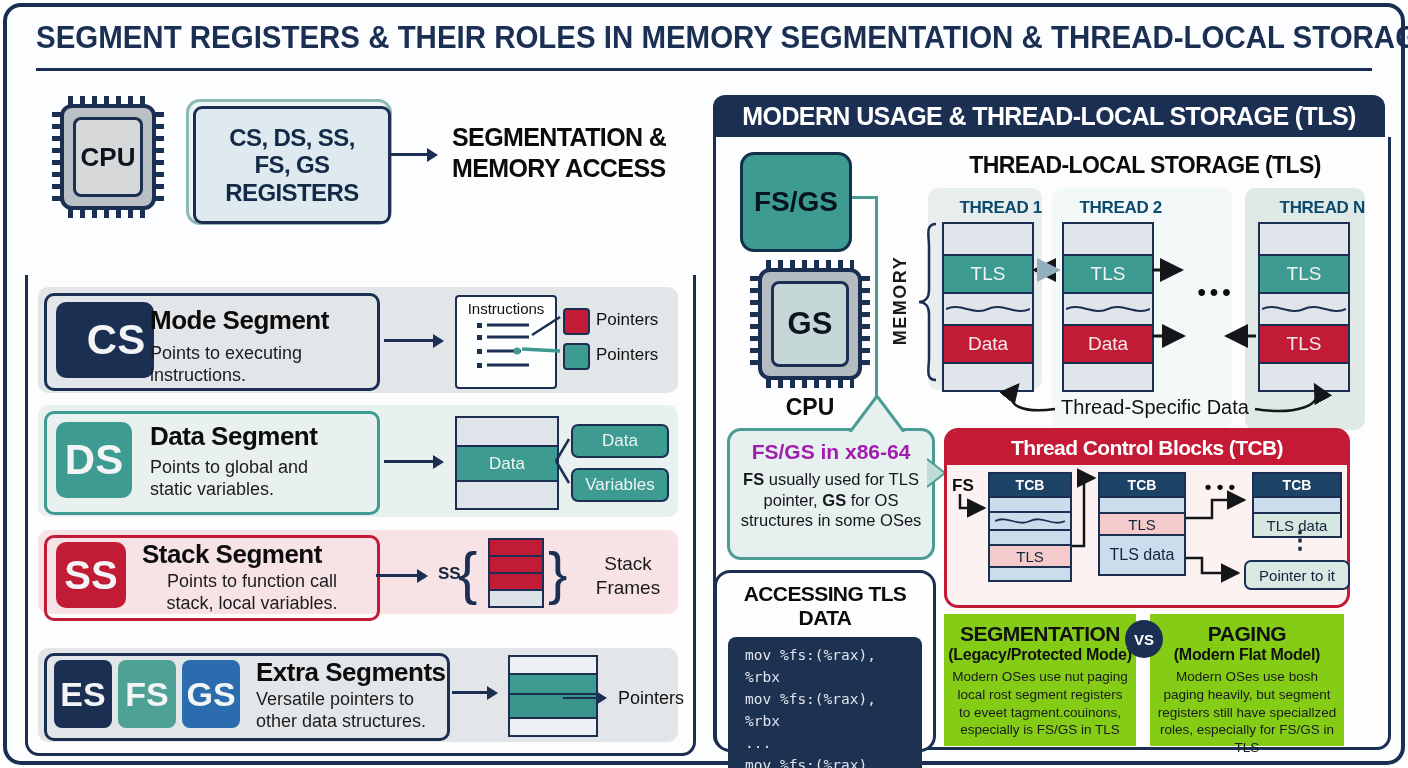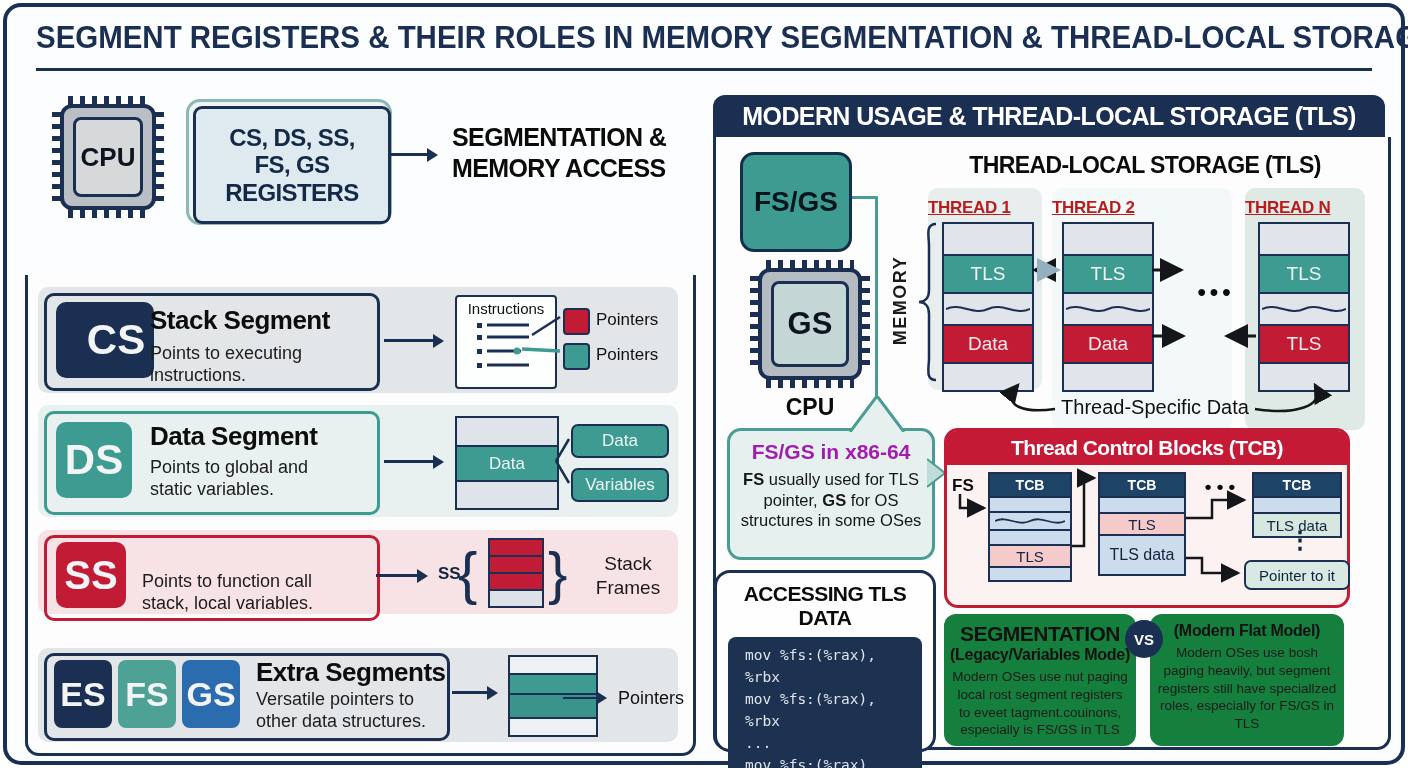--- a/index.html
+++ b/index.html
@@ -35,29 +35,29 @@
   .row-card{border-radius:10px;position:absolute;}
   .rtitle{font-size:26px;font-weight:bold;color:#0d0d0d;letter-spacing:-0.5px;}
   .rdesc{font-size:18px;color:#1c1c1c;line-height:1.2;}
   
   .tstack{width:88px;border:2.5px solid #1b2f52;background:#fff;}
   .tc{border-bottom:2.5px solid #1b2f52;display:flex;align-items:center;justify-content:center;background:#dfe5ea;}
   .tc:last-child{border-bottom:none;}
   .h30{height:30px;}.h36{height:36px;}.h26{height:26px;}
   .tc.teal{background:#3d9b92;color:#eef5f3;font-size:19px;}
   .tc.red{background:#c21b35;color:#f6eaec;font-size:19px;}
-  .thead{font-size:17px;font-weight:bold;color:#b91c1c;text-align:left;letter-spacing:-0.3px;text-decoration:underline;}
+  .thead{font-size:17px;font-weight:bold;color:#0c4a6e;text-align:right;letter-spacing:-0.3px;}
   
   .tcb{border:2.5px solid #1b2f52;background:#fff;}
   .tcb .hd{background:#1d4467;color:#fff;font-weight:bold;font-size:14px;height:22px;display:flex;align-items:center;justify-content:center;}
   .tcb .cell{border-top:2px solid #1b2f52;background:#ccdcec;display:flex;align-items:center;justify-content:center;font-size:15px;color:#13243c;}
   .tcb .pink{background:#f4cbca;}
   .mono{font-family:"DejaVu Sans Mono","Liberation Mono",monospace;}
   .codebox{background:#1d3150;border-radius:8px;color:#dfe5ee;font-size:14.5px;line-height:22px;padding:7px 17px;}
-  .cmp-card{background:#15803d;border-radius:12px;text-align:center;}
+  .cmp-card{background:#84cc16;border-radius:0;text-align:center;}
   .cmp-title{font-size:21px;font-weight:bold;letter-spacing:-0.5px;}
   .cmp-sub{font-size:16px;font-weight:bold;letter-spacing:-0.3px;}
   .cmp-body{font-size:13.5px;line-height:1.32;color:#1a1a1a;margin-top:4px;}
   .brace{color:#1b2f52;font-weight:normal;}
 </style>
 </head>
 <body>
 
 <div class="stage">
   <div class="frame"></div>
@@ -87,21 +87,21 @@
   <div class="abs cond" style="left:452px;top:122px;width:230px;font-size:25px;font-weight:bold;color:#0b0b0b;white-space:pre-line;line-height:1.22;">SEGMENTATION &amp;
 MEMORY ACCESS</div>
 
   <div class="abs panel-body" style="left:25px;top:275px;width:665px;height:478px;"></div>
 
   <div class="abs segrow" style="left:38px;top:287px;width:640px;height:106px;background:#e3e6e9;">
     <div class="row-card" style="left:6px;top:6px;width:330px;height:92px;border:3.5px solid #1b2f52;"></div>
     <div class="abs badge" style="left:18px;top:15px;width:76px;height:76px;background:#1b2f52;font-size:42px;padding-left:22px;">
       <span>CS</span>
       </div>
-    <div class="abs rtitle" style="left:112px;top:18px;">Stack Segment</div>
+    <div class="abs rtitle" style="left:112px;top:18px;">Mode Segment</div>
     <div class="abs rdesc" style="left:112px;top:56px;width:220px;">Points to executing instructions.</div>
     <div class="abs arrow" style="left:346px;top:52px;width:56px;"></div>
     <div class="abs" style="left:417px;top:8px;width:98px;height:90px;background:#fdfefe;border:2.5px solid #1b2f52;border-radius:4px;text-align:center;">
       <div style="font-size:15px;margin-top:3px;color:#111;">Instructions</div>
       <svg width="66" height="56" viewBox="0 0 66 56" style="margin-top:2px;">
         <g stroke="#1b2f52" stroke-width="3">
           <line x1="14" y1="6" x2="56" y2="6"></line>
             <line x1="14" y1="18" x2="56" y2="18"></line>
           <line x1="14" y1="32" x2="48" y2="32"></line>
             <line x1="14" y1="46" x2="56" y2="46"></line>
@@ -149,21 +149,22 @@
     <div class="abs flexc" style="left:533px;top:63px;width:94px;height:30px;background:#3d9b92;border:2.5px solid #1b2f52;border-radius:7px;color:#eef5f3;font-size:17px;">
       <span>Variables</span>
       </div>
   </div>
 
   <div class="abs segrow" style="left:38px;top:530px;width:640px;height:84px;background:#f7e3e5;">
     <div class="row-card" style="left:6px;top:5px;width:330px;height:80px;border:3.5px solid #c21b35;"></div>
     <div class="abs badge" style="left:18px;top:12px;width:70px;height:66px;background:#c21b35;font-size:40px;">
       <span>SS</span>
       </div>
-    <div class="abs rdesc" style="left:104px;top:41px;width:220px;">Points to function call stack, local variables.</div>
+    <div class="abs rtitle" style="left:104px;top:9px;">Stack Segment</div>
+    <div class="abs rdesc" style="left:104px;top:41px;width:220px;text-align:center;">Points to function call stack, local variables.</div>
     <div class="abs arrow" style="left:338px;top:44px;width:48px;"></div>
     <div class="abs" style="left:400px;top:34px;font-size:17px;font-weight:bold;color:#13243c;">SS</div>
     <div class="abs brace" style="left:420px;top:4px;font-size:58px;line-height:78px;">{</div>
     <div class="abs" style="left:450px;top:8px;width:52px;border:2.5px solid #1b2f52;">
       <div style="height:15px;background:#c21b35;border-bottom:2.5px solid #1b2f52;"></div>
       <div style="height:15px;background:#c21b35;border-bottom:2.5px solid #1b2f52;"></div>
       <div style="height:15px;background:#c21b35;border-bottom:2.5px solid #1b2f52;"></div>
       <div style="height:15px;background:#dce2e8;"></div>
     </div>
     <div class="abs brace" style="left:510px;top:4px;font-size:58px;line-height:78px;">}</div>
@@ -380,23 +381,24 @@
         <span>TLS data</span>
       </div>
   </div>
   <div class="abs" style="left:1288px;top:528px;font-size:24px;font-weight:bold;color:#13243c;line-height:1;">⋮</div>
   <div class="abs flexc" style="left:1244px;top:560px;width:102px;height:26px;background:#d8e9e4;border:2.5px solid #1b2f52;border-radius:7px;">
     <span style="font-size:15px;color:#10223a;">Pointer to it</span>
   </div>
 
   <div class="abs cmp-card" style="left:944px;top:614px;width:192px;height:132px;padding-top:8px;box-sizing:border-box;">
     <div class="cmp-title">SEGMENTATION</div>
-    <div class="cmp-sub">(Legacy/Variables Mode)</div>
+    <div class="cmp-sub">(Legacy/Protected Mode)</div>
     <div class="cmp-body" style="padding:0 7px;">Modern OSes use nut paging local rost segment registers to eveet tagment.couinons, especially is FS/GS in TLS</div>
   </div>
   <div class="abs cmp-card" style="left:1150px;top:614px;width:194px;height:132px;padding-top:8px;box-sizing:border-box;">
+    <div class="cmp-title">PAGING</div>
     <div class="cmp-sub">(Modern Flat Model)</div>
     <div class="cmp-body" style="padding:0 7px;">Modern OSes use bosh paging heavily, but segment registers still have speciallzed roles, especially for FS/GS in TLS</div>
   </div>
   <div class="abs flexc" style="left:1125px;top:620px;width:38px;height:38px;background:#1b2f52;border-radius:50%;z-index:3;">
     <span style="color:#fff;font-weight:bold;font-size:15px;">VS</span>
   </div>
 </div>
 
 </body></html>

